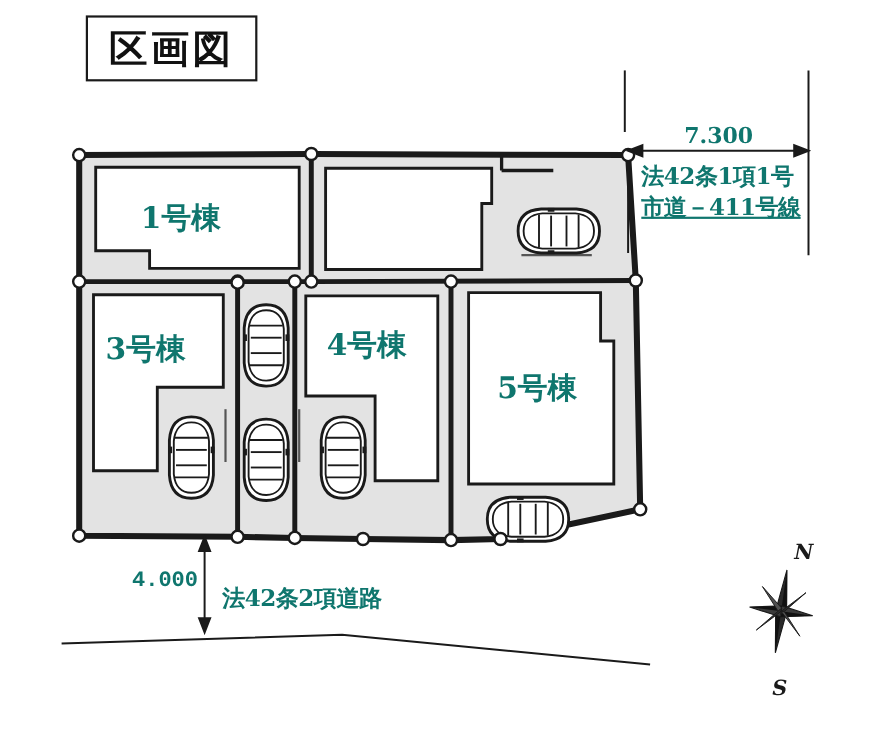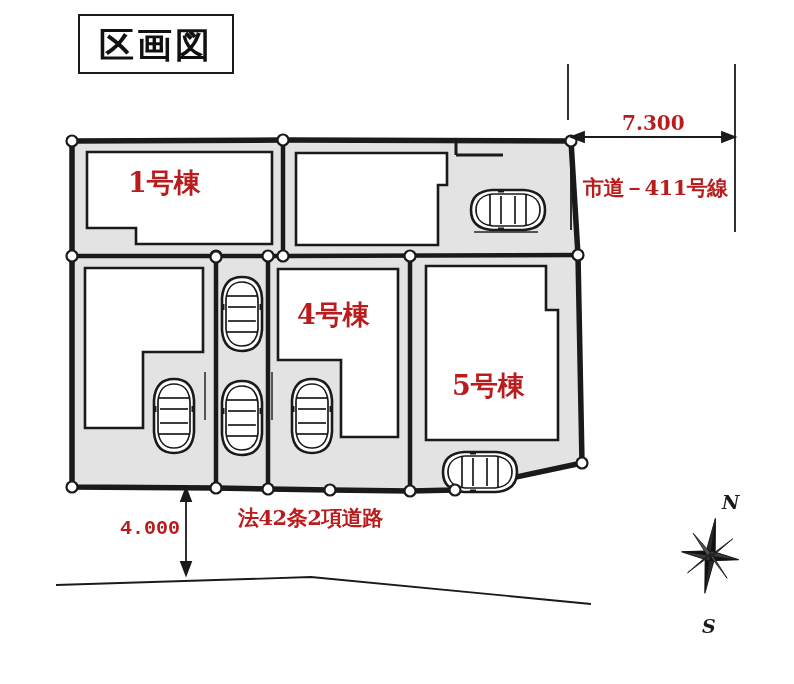--- a/index.html
+++ b/index.html
@@ -54,21 +54,21 @@
     top: 0;
     width: 794px;
     height: 684px;
   }
 
   
   .map-label {
     position: absolute;
     font-family: "DejaVu Serif", "Liberation Serif", serif;
     font-weight: bold;
-    color: #b91c1c;
+    color: #0f766e;
     white-space: nowrap;
     line-height: 1.12;
   }
   .lot-label {
     font-size: 27px;
     letter-spacing: 0px;
   }
   .dim-label {
     font-size: 20px;
     font-weight: bold;
@@ -237,32 +237,34 @@
       <line x1="186" y1="495" x2="186" y2="568"></line>
       <polygon points="186,488 181,501 191,501"></polygon>
       <polygon points="186,575 181,562 191,562"></polygon>
     </g>
 
     <g transform="translate(686,512) rotate(8)">
       <use href="#compass-glyph"></use>
     </g>
   </svg>
 
-  <div class="map-label lot-label" style="left:128px; top:168px;">1号棟</div>
-
-
+  <div class="map-label lot-label" style="left:128px; top:184px;">1号棟</div>
+
+
+  <div class="map-label lot-label" style="left:96px; top:303px;">3号棟</div>
 
   <div class="map-label lot-label" style="left:297px; top:300px;text-align:right;">4号棟</div>
 
-  <div class="map-label lot-label" style="left:452px; top:339px;margin-top:32px;">5号棟</div>
+  <div class="map-label lot-label" style="left:452px; top:339px;">5号棟</div>
 
   <div class="map-label dim-label" style="left:622px; top:112px;">7.300</div>
 
-  <div class="map-label road-note" style="left:583px; top:176px;">市道－411号線</div>
+  <div class="map-label road-note" style="left:583px; top:148px;">法42条1項1号</div>
+  <div class="map-label road-note" style="left:583px; top:176px;text-decoration:underline;">市道－411号線</div>
 
   <div class="map-label dim-label" style="left:120px; top:518px;font-family:Liberation Mono, monospace;">4.000</div>
 
-  <div class="map-label road-note" style="left:202px; top:506px;margin-left:36px;">法42条2項道路</div>
+  <div class="map-label road-note" style="left:202px; top:532px;">法42条2項道路</div>
 
   <div class="compass-letter" style="position:absolute; left:722px; top:491px;">N</div>
   <div class="compass-letter" style="position:absolute; left:702px; top:615px;">S</div>
 
 </div>
 
 </body></html>

